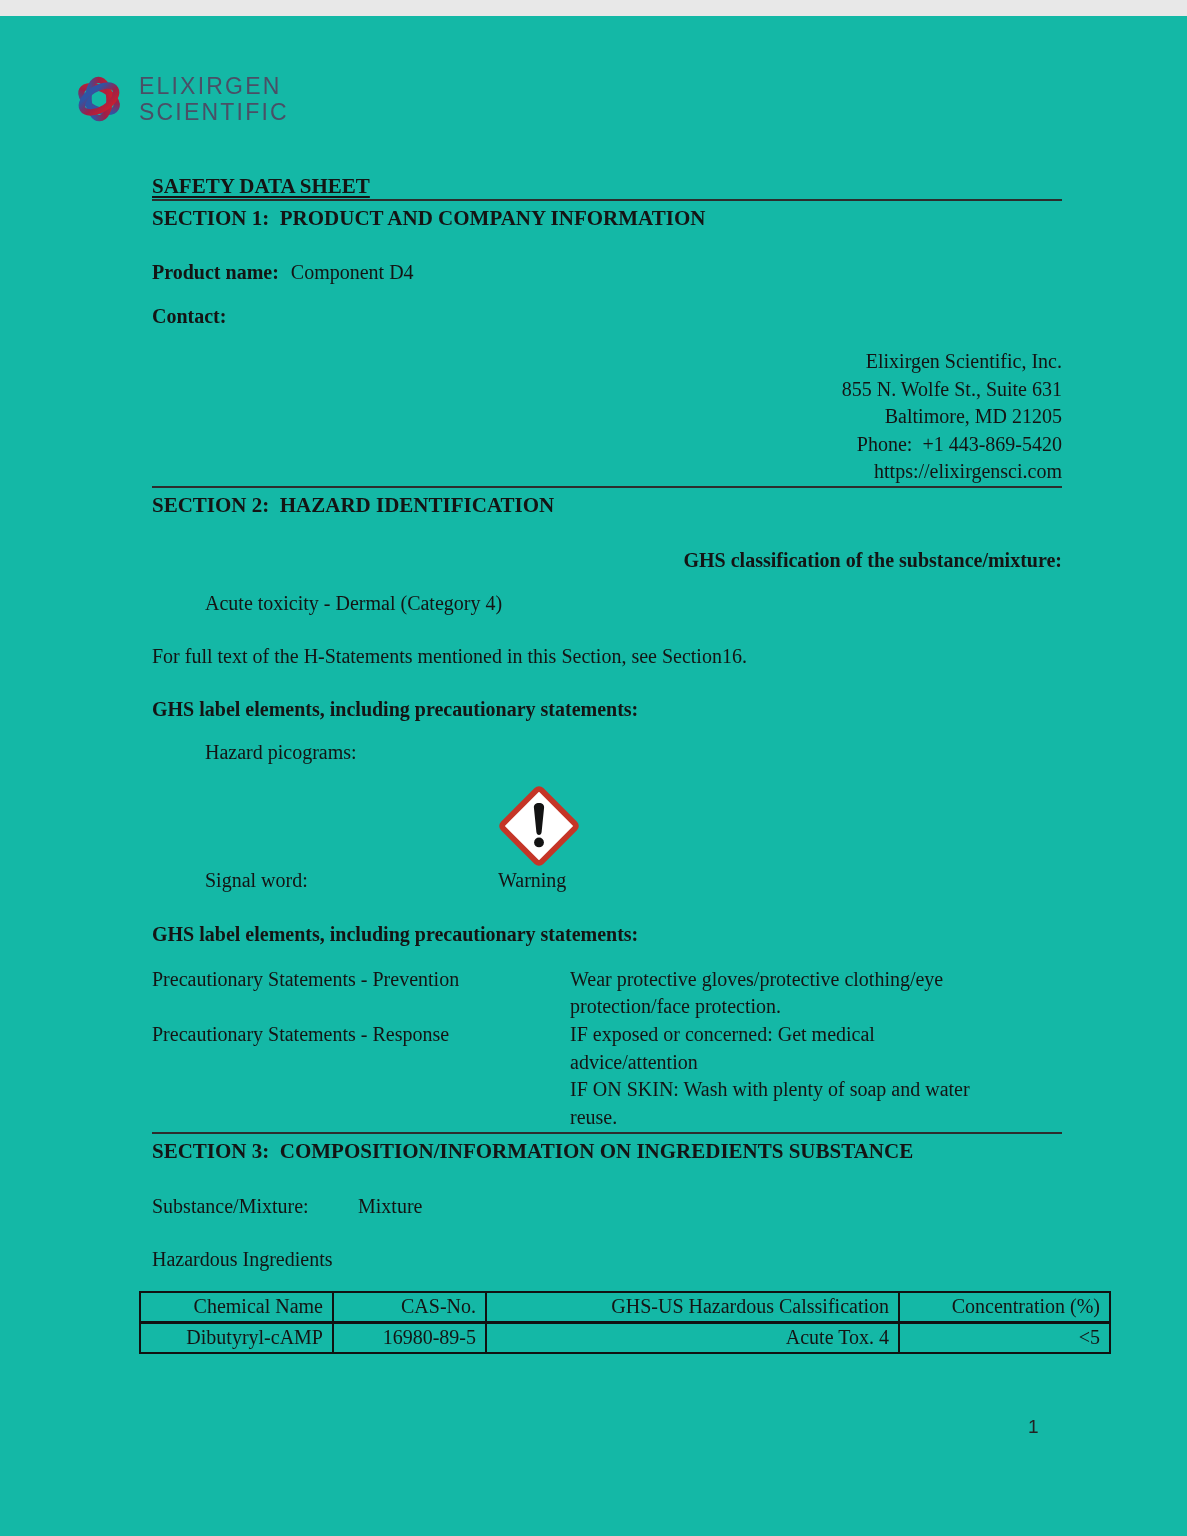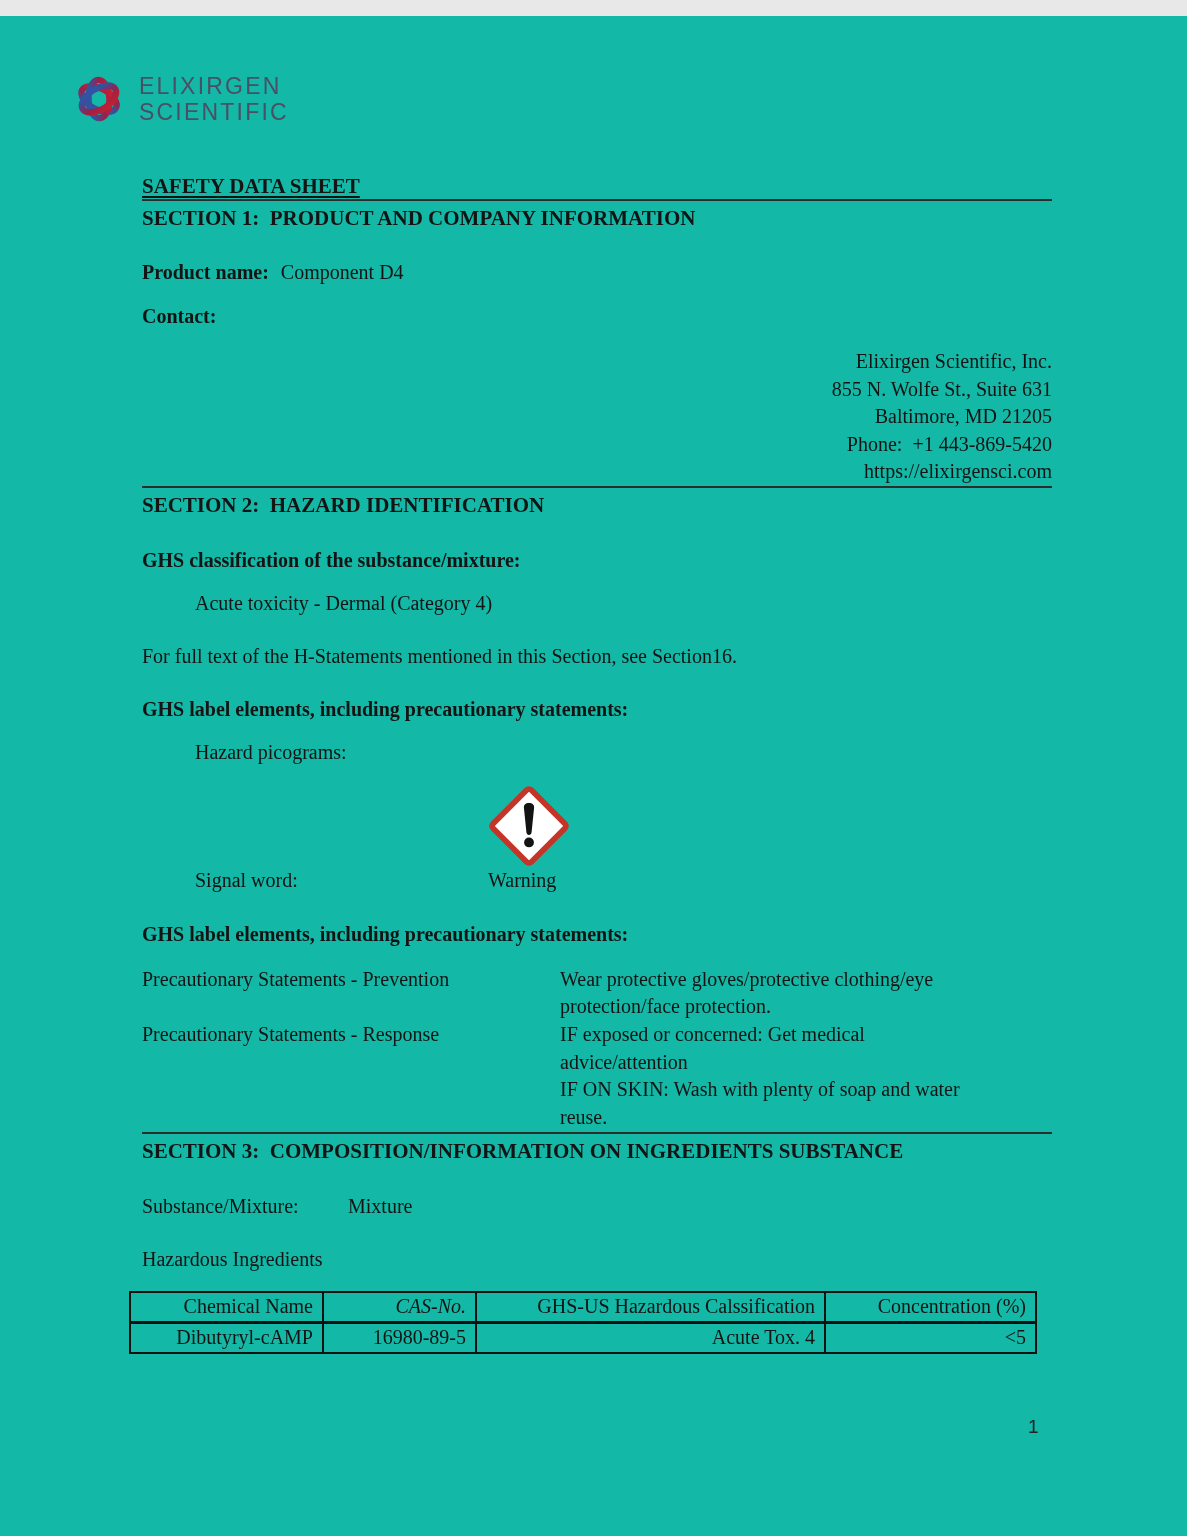--- a/index.html
+++ b/index.html
@@ -31,21 +31,21 @@
     color: #4a4f66;
     font-size: 23px;
     letter-spacing: 2.2px;
     line-height: 1.14;
     font-weight: 400;
   }
 
   
   .content {
     position: absolute;
-    left: 142px;
+    left: 152px;
     top: 150px;
     width: 910px;
   }
   .b { font-weight: bold; }
   .doc-title {
     margin: 8px 0 0 0;
     font-size: 21px;
     font-weight: bold;
     text-decoration: underline;
     text-decoration-thickness: 2px;
@@ -65,21 +65,21 @@
     font-weight: bold;
   }
   .product-row { margin-top: 30px; }
   .product-row .val { margin-left: 12px; }
   .contact-label { margin-top: 21px; }
   .address {
     margin-top: 6px;
     text-align: right;
     line-height: 27.5px;
   }
-  .ghs-class-label { margin-top: 31px; }
+  .ghs-class-label { margin-top: 31px; text-align: right; }
   .indent { padding-left: 53px; margin-top: 2px; }
   .note { margin-top: 30px; }
   .ghs-heading1 { margin-top: 30px; }
   .pictogram-wrap { margin-top: 4px; margin-left: 346px; width: 82px; height: 84px; }
   .signal-row { display: flex; margin-top: 1px; padding-left: 53px; }
   .signal-row .label { width: 293px; font-family: Liberation Serif, serif; }
   .ghs-heading2 { margin-top: 31px; }
   .ps-row {
     display: grid;
     grid-template-columns: 418px auto;
@@ -101,22 +101,22 @@
     font-weight: normal;
     font-size: 20px;
     text-align: right;
     padding: 1px 9px 2px 9px;
     line-height: 25px;
     white-space: pre-wrap;
     overflow: hidden;
   }
   table.ingredients thead th { border-bottom-width: 3px; }
   .col-chem { width: 193px; }
-  .col-cas { width: 153px; font-style: italic; }
-  .col-ghs { width: 349px; }
+  .col-cas { width: 153px; }
+  .col-ghs { width: 413px; }
   .col-conc { width: 211px; }
 
   .page-number {
     position: absolute;
     left: 1028px;
     top: 1400px;
     font-family: "Liberation Sans", sans-serif;
     font-size: 19px;
     color: #222;
   }

